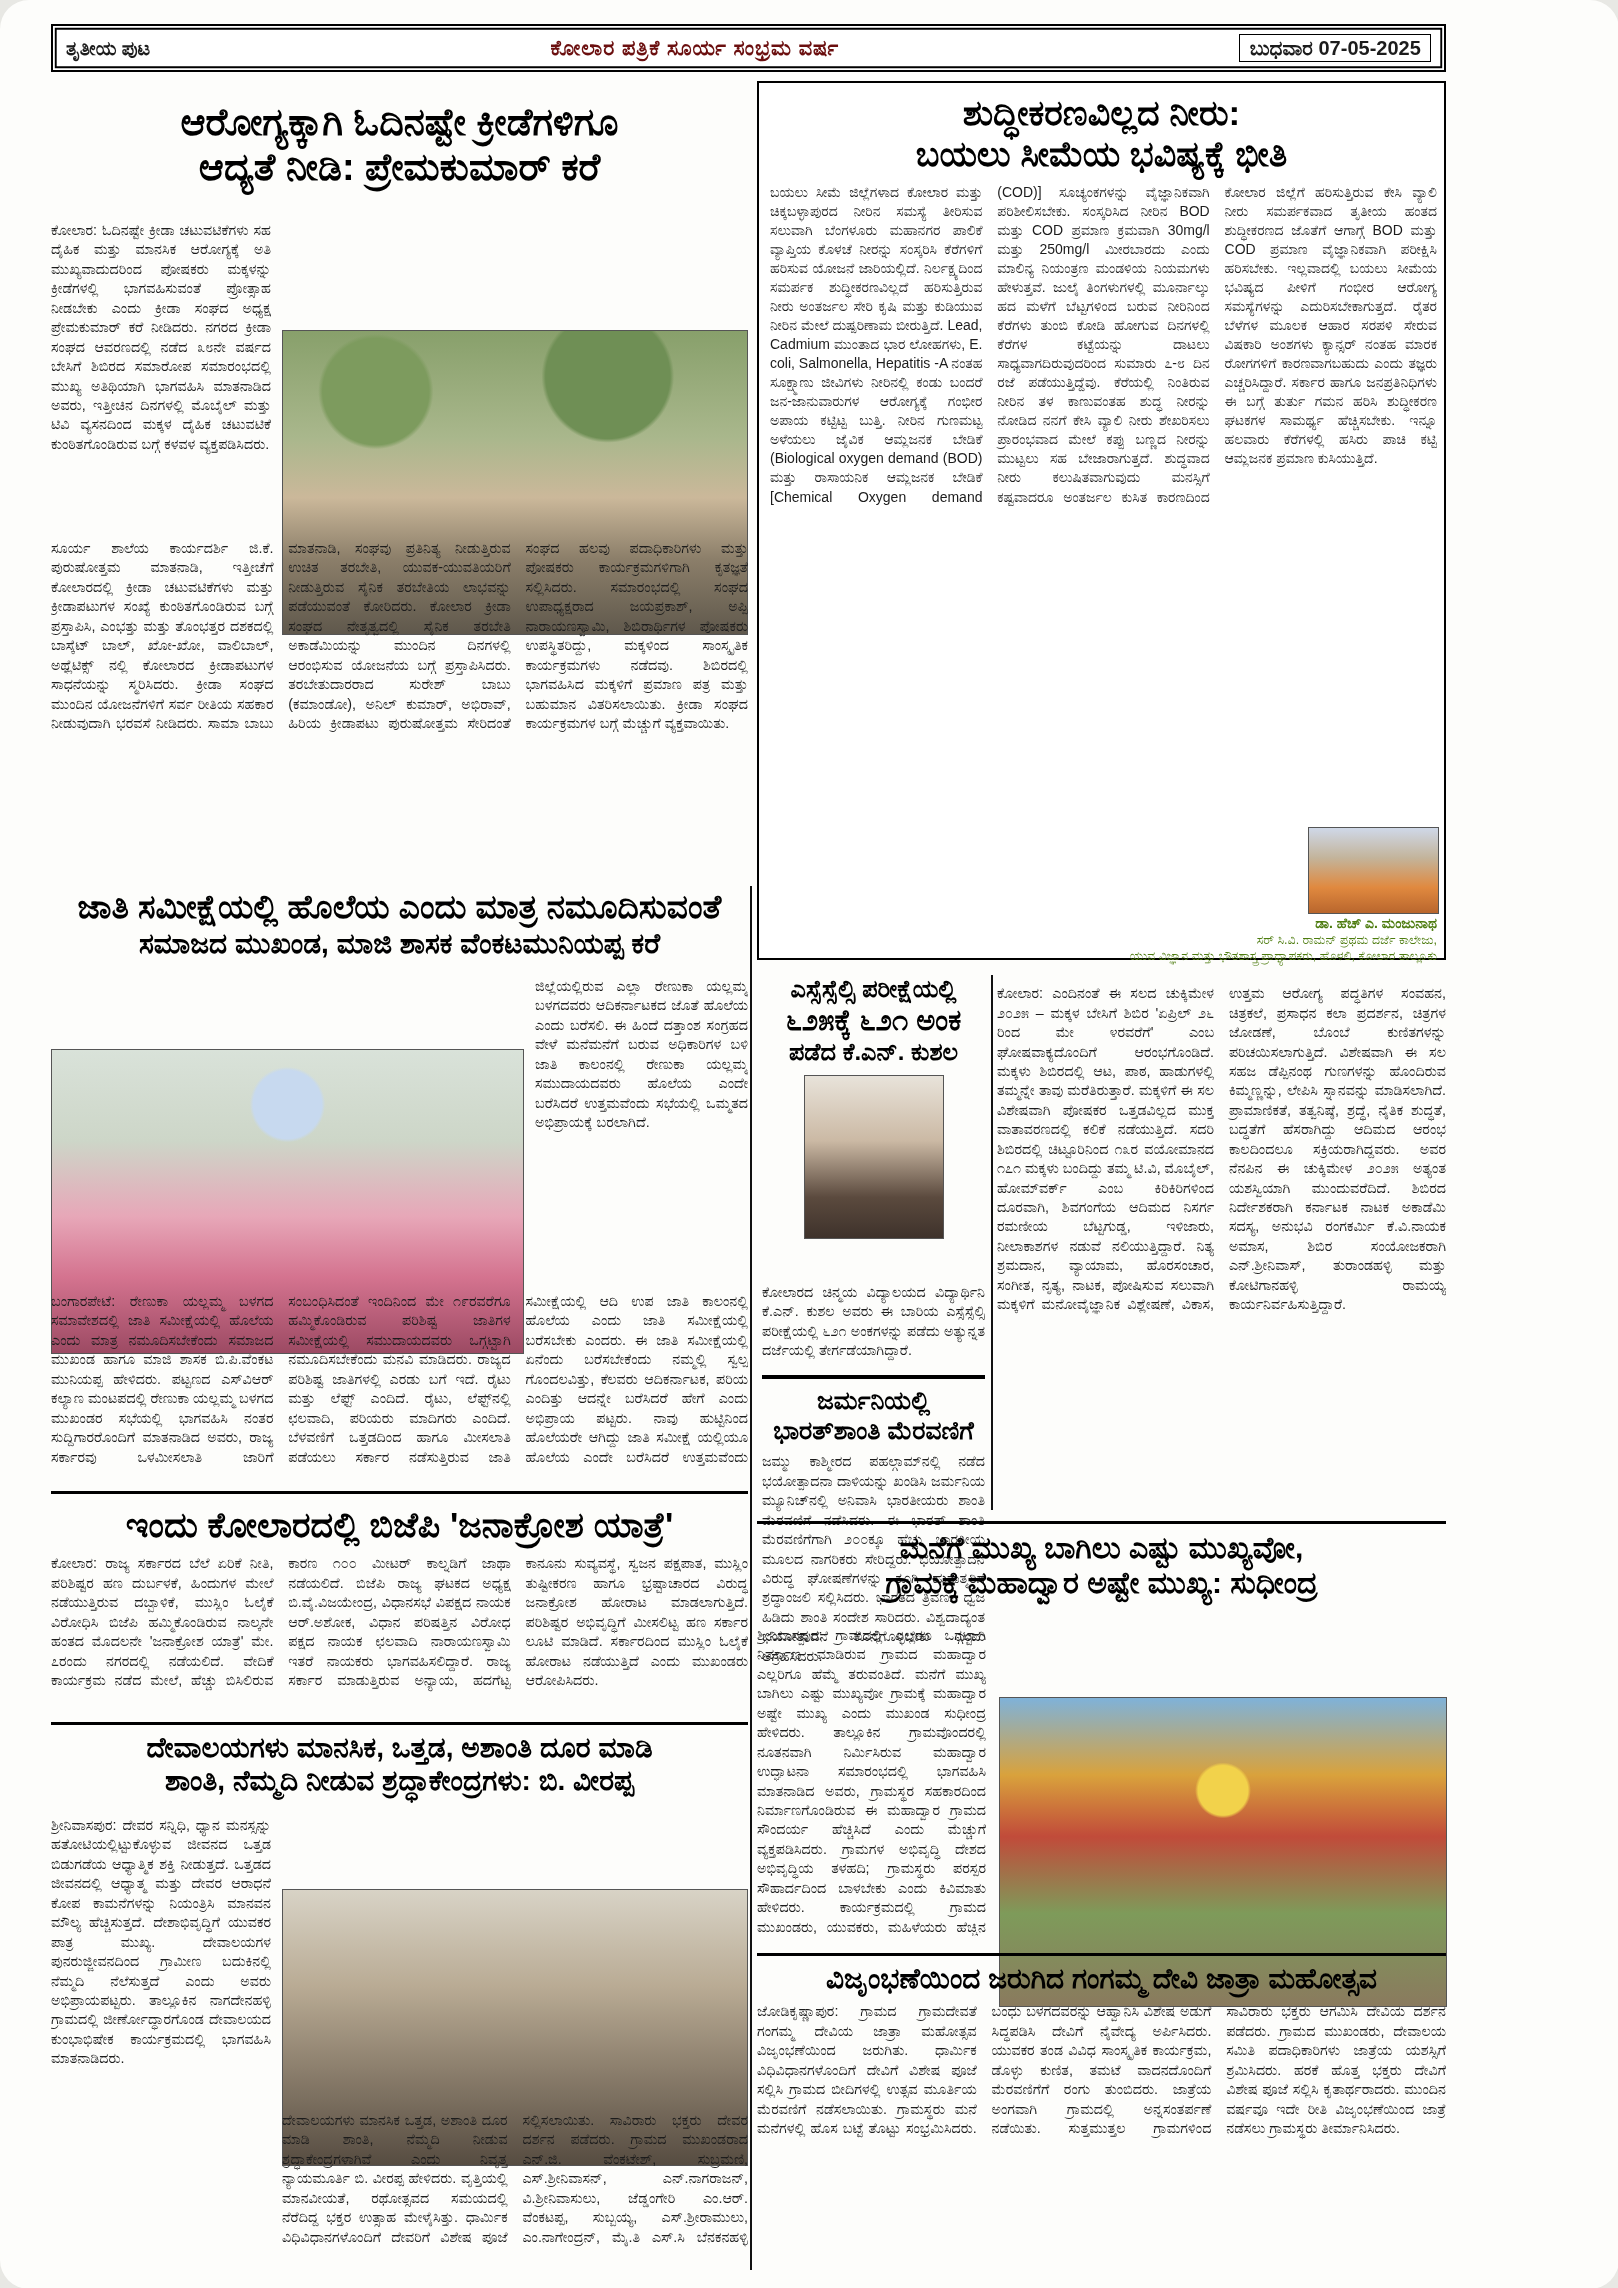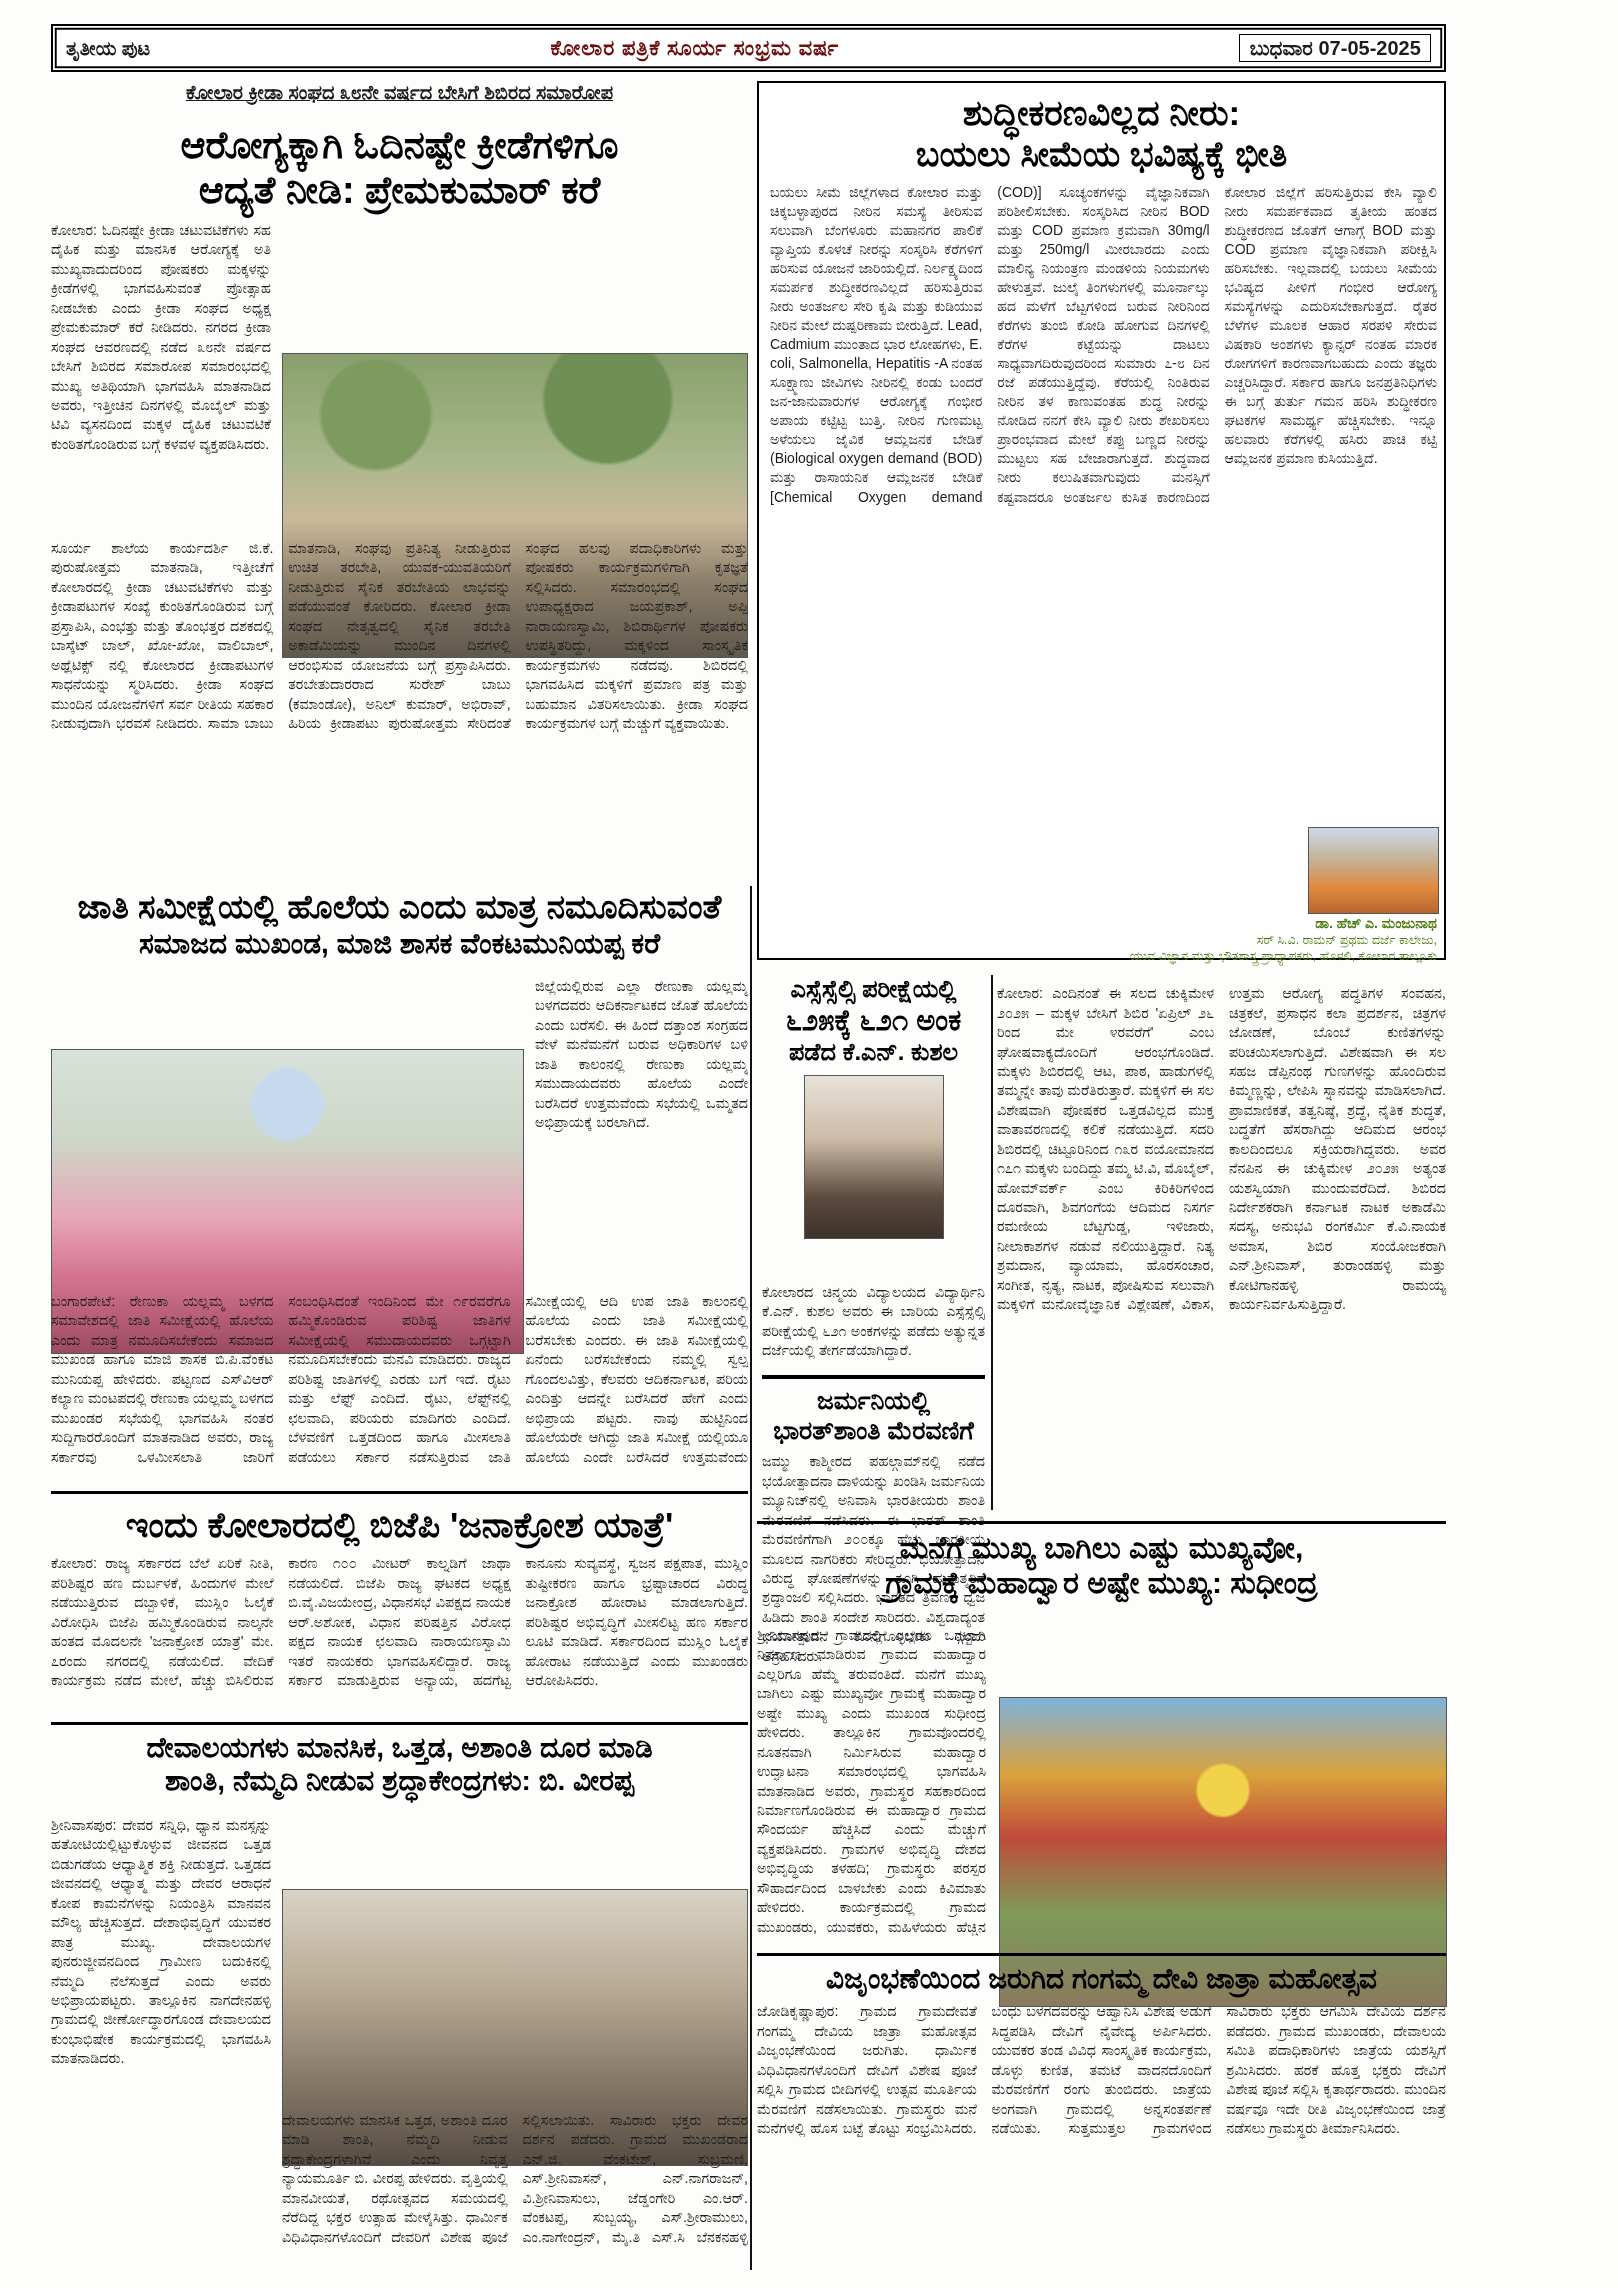--- a/index.html
+++ b/index.html
@@ -1,17 +1,17 @@
 <!DOCTYPE html>
 <html lang="kn" style="font-size:14.8px"><head>
 <meta charset="utf-8">
 <style>
   html,body{margin:0;padding:0;background:#e8e8e4;}
   .page{position:relative;width:1619px;height:2289px;background:#fdfdfb;margin:0 auto;
-        font-family:"Liberation Sans","DejaVu Sans",sans-serif;color:#1c1c1c;overflow:hidden;}
+        font-family:"Liberation Sans","DejaVu Sans",sans-serif;color:#1c1c1c;overflow:hidden;border-radius:29px;}
   
   .masthead{position:absolute;left:51px;top:24px;width:1395px;height:48px;
             border:2.8px solid #000;box-shadow:inset 0 0 0 1.8px #fff,inset 0 0 0 3.7px #000;
             display:flex;align-items:center;justify-content:space-between;padding:0 13px;box-sizing:border-box;background:#fff;}
   .mh-left{font-weight:bold;font-size:19.4px;}
   .mh-center{font-weight:bold;font-size:21px;color:#6b0f0f;letter-spacing:0.9px;}
   .mh-right{font-weight:bold;font-size:20px;border:1.8px solid #000;padding:1.8px 9.2px;background:#fff;}
   
   .abs{position:absolute;box-sizing:border-box;}
   .kicker{font-weight:bold;font-size:19.4px;text-align:center;text-decoration:underline;}
@@ -44,21 +44,20 @@
 
 <div class="page">
 
   <div class="masthead">
     <span class="mh-left">ತೃತೀಯ ಪುಟ</span>
     <span class="mh-center">ಕೋಲಾರ ಪತ್ರಿಕೆ ಸೂರ್ಯ ಸಂಭ್ರಮ ವರ್ಷ</span>
     <span class="mh-right">ಬುಧವಾರ 07-05-2025</span>
   </div>
 
   <div class="abs" style="left:51px;top:81px;width:697px;height:801px;">
-    <div class="kicker">ಕೋಲಾರ ಕ್ರೀಡಾ ಸಂಘದ ೩೮ನೇ ವರ್ಷದ ಬೇಸಿಗೆ ಶಿಬಿರದ ಸಮಾರೋಪ</div>
     <div class="headline" style="font-size:38px;margin-top:19px;">ಆರೋಗ್ಯಕ್ಕಾಗಿ ಓದಿನಷ್ಟೇ ಕ್ರೀಡೆಗಳಿಗೂ</div>
     <div class="headline" style="font-size:38px;">ಆದ್ಯತೆ ನೀಡಿ: ಪ್ರೇಮಕುಮಾರ್ ಕರೆ</div>
     <div class="abs body-text" style="left:0;top:140px;width:220px;height:305px;overflow:hidden;">ಕೋಲಾರ: ಓದಿನಷ್ಟೇ ಕ್ರೀಡಾ ಚಟುವಟಿಕೆಗಳು ಸಹ ದೈಹಿಕ ಮತ್ತು ಮಾನಸಿಕ ಆರೋಗ್ಯಕ್ಕೆ ಅತಿ ಮುಖ್ಯವಾದುದರಿಂದ ಪೋಷಕರು ಮಕ್ಕಳನ್ನು ಕ್ರೀಡೆಗಳಲ್ಲಿ ಭಾಗವಹಿಸುವಂತೆ ಪ್ರೋತ್ಸಾಹ ನೀಡಬೇಕು ಎಂದು ಕ್ರೀಡಾ ಸಂಘದ ಅಧ್ಯಕ್ಷ ಪ್ರೇಮಕುಮಾರ್ ಕರೆ ನೀಡಿದರು. ನಗರದ ಕ್ರೀಡಾ ಸಂಘದ ಆವರಣದಲ್ಲಿ ನಡೆದ ೩೮ನೇ ವರ್ಷದ ಬೇಸಿಗೆ ಶಿಬಿರದ ಸಮಾರೋಪ ಸಮಾರಂಭದಲ್ಲಿ ಮುಖ್ಯ ಅತಿಥಿಯಾಗಿ ಭಾಗವಹಿಸಿ ಮಾತನಾಡಿದ ಅವರು, ಇತ್ತೀಚಿನ ದಿನಗಳಲ್ಲಿ ಮೊಬೈಲ್ ಮತ್ತು ಟಿವಿ ವ್ಯಸನದಿಂದ ಮಕ್ಕಳ ದೈಹಿಕ ಚಟುವಟಿಕೆ ಕುಂಠಿತಗೊಂಡಿರುವ ಬಗ್ಗೆ ಕಳವಳ ವ್ಯಕ್ತಪಡಿಸಿದರು.</div>
     <div class="abs photo ph-green" style="left:231px;top:140px;width:466px;height:305px;border:0.9px solid #555;"></div>
     <div class="abs body-text cols3" style="left:0;top:458px;width:697px;height:340px;overflow:hidden;">ಸೂರ್ಯ ಶಾಲೆಯ ಕಾರ್ಯದರ್ಶಿ ಜಿ.ಕೆ. ಪುರುಷೋತ್ತಮ ಮಾತನಾಡಿ, ಇತ್ತೀಚೆಗೆ ಕೋಲಾರದಲ್ಲಿ ಕ್ರೀಡಾ ಚಟುವಟಿಕೆಗಳು ಮತ್ತು ಕ್ರೀಡಾಪಟುಗಳ ಸಂಖ್ಯೆ ಕುಂಠಿತಗೊಂಡಿರುವ ಬಗ್ಗೆ ಪ್ರಸ್ತಾಪಿಸಿ, ಎಂಭತ್ತು ಮತ್ತು ತೊಂಭತ್ತರ ದಶಕದಲ್ಲಿ ಬಾಸ್ಕೆಟ್ ಬಾಲ್, ಖೋ-ಖೋ, ವಾಲಿಬಾಲ್, ಅಥ್ಲೆಟಿಕ್ಸ್ ನಲ್ಲಿ ಕೋಲಾರದ ಕ್ರೀಡಾಪಟುಗಳ ಸಾಧನೆಯನ್ನು ಸ್ಮರಿಸಿದರು. ಕ್ರೀಡಾ ಸಂಘದ ಮುಂದಿನ ಯೋಜನೆಗಳಿಗೆ ಸರ್ವ ರೀತಿಯ ಸಹಕಾರ ನೀಡುವುದಾಗಿ ಭರವಸೆ ನೀಡಿದರು. ಸಾಮಾ ಬಾಬು ಮಾತನಾಡಿ, ಸಂಘವು ಪ್ರತಿನಿತ್ಯ ನೀಡುತ್ತಿರುವ ಉಚಿತ ತರಬೇತಿ, ಯುವಕ-ಯುವತಿಯರಿಗೆ ನೀಡುತ್ತಿರುವ ಸೈನಿಕ ತರಬೇತಿಯ ಲಾಭವನ್ನು ಪಡೆಯುವಂತೆ ಕೋರಿದರು. ಕೋಲಾರ ಕ್ರೀಡಾ ಸಂಘದ ನೇತೃತ್ವದಲ್ಲಿ ಸೈನಿಕ ತರಬೇತಿ ಅಕಾಡೆಮಿಯನ್ನು ಮುಂದಿನ ದಿನಗಳಲ್ಲಿ ಆರಂಭಿಸುವ ಯೋಜನೆಯ ಬಗ್ಗೆ ಪ್ರಸ್ತಾಪಿಸಿದರು. ತರಬೇತುದಾರರಾದ ಸುರೇಶ್ ಬಾಬು (ಕಮಾಂಡೋ), ಅನಿಲ್ ಕುಮಾರ್, ಅಭಿರಾವ್, ಹಿರಿಯ ಕ್ರೀಡಾಪಟು ಪುರುಷೋತ್ತಮ ಸೇರಿದಂತೆ ಸಂಘದ ಹಲವು ಪದಾಧಿಕಾರಿಗಳು ಮತ್ತು ಪೋಷಕರು ಕಾರ್ಯಕ್ರಮಗಳಿಗಾಗಿ ಕೃತಜ್ಞತೆ ಸಲ್ಲಿಸಿದರು. ಸಮಾರಂಭದಲ್ಲಿ ಸಂಘದ ಉಪಾಧ್ಯಕ್ಷರಾದ ಜಯಪ್ರಕಾಶ್, ಅಪ್ಪಿ ನಾರಾಯಣಸ್ವಾಮಿ, ಶಿಬಿರಾರ್ಥಿಗಳ ಪೋಷಕರು ಉಪಸ್ಥಿತರಿದ್ದು, ಮಕ್ಕಳಿಂದ ಸಾಂಸ್ಕೃತಿಕ ಕಾರ್ಯಕ್ರಮಗಳು ನಡೆದವು. ಶಿಬಿರದಲ್ಲಿ ಭಾಗವಹಿಸಿದ ಮಕ್ಕಳಿಗೆ ಪ್ರಮಾಣ ಪತ್ರ ಮತ್ತು ಬಹುಮಾನ ವಿತರಿಸಲಾಯಿತು. ಕ್ರೀಡಾ ಸಂಘದ ಕಾರ್ಯಕ್ರಮಗಳ ಬಗ್ಗೆ ಮೆಚ್ಚುಗೆ ವ್ಯಕ್ತವಾಯಿತು.</div>
   </div>
 
   <div class="abs" style="left:757px;top:81px;width:689px;height:879px;border:2.8px solid #000;padding:9.2px 11px;background:#fff;">
     <div class="headline" style="font-size:35px;">ಶುದ್ಧೀಕರಣವಿಲ್ಲದ ನೀರು:</div>
     <div class="headline" style="font-size:35px;">ಬಯಲು ಸೀಮೆಯ ಭವಿಷ್ಯಕ್ಕೆ ಭೀತಿ</div>

